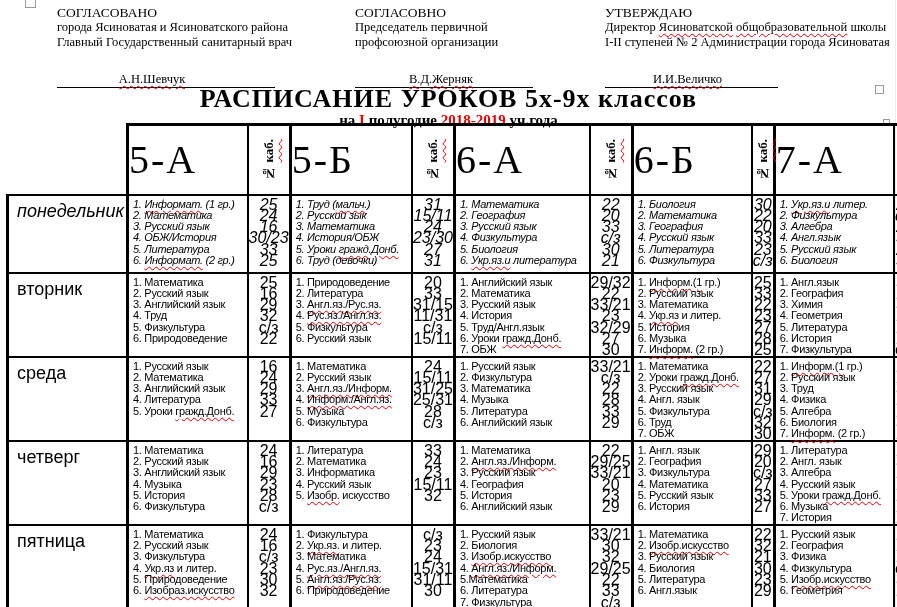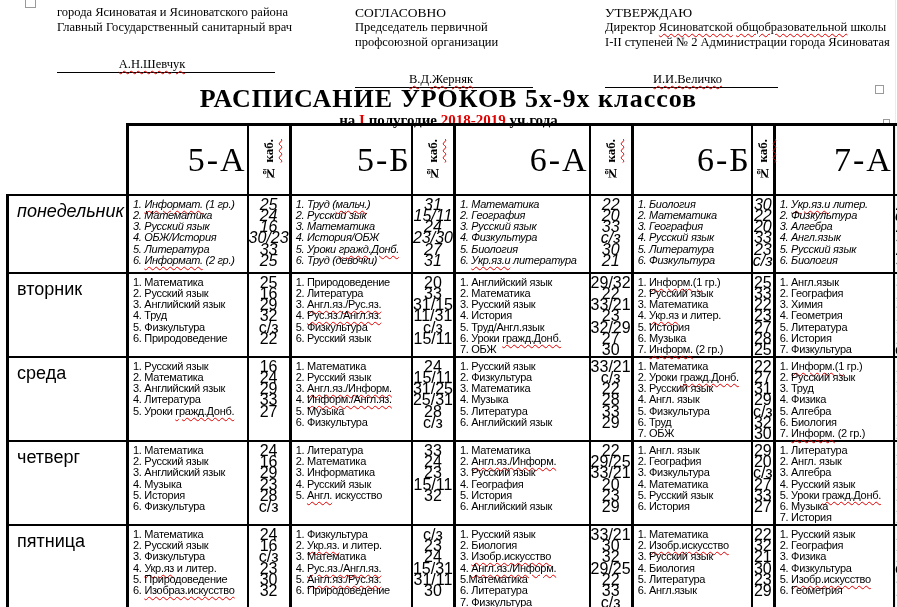--- a/index.html
+++ b/index.html
@@ -35,22 +35,22 @@
   
   .title{position:absolute;top:84px;left:0;right:0;text-align:center;
          font-size:26px;letter-spacing:1px;font-weight:600;}
   .subtitle{position:absolute;top:112px;left:0;right:0;text-align:center;
          font-size:15px;font-weight:600;}
 
   
   table.tt{position:absolute;left:6px;top:123px;border-collapse:collapse;table-layout:fixed;}
   .tt th,.tt td{border:2px solid #000;padding:0;}
   .tt th.corner{border:none;background:transparent;}
-  .tt th.cls{font-family:"Liberation Serif",serif;font-size:34px;font-weight:400;
-             letter-spacing:2px;text-align:right;vertical-align:middle;border-left-width:3px;border-top-width:3px;}
+  .tt th.cls{font-family:"Liberation Serif",serif;font-size:40px;font-weight:400;
+             letter-spacing:2px;text-align:left;vertical-align:middle;border-left-width:3px;border-top-width:3px;}
   .tt th.kab{vertical-align:middle;text-align:center;border-right-width:3px;border-top-width:3px;}
   .vert{writing-mode:vertical-rl;transform:rotate(180deg);margin:0 auto;
         font-family:"Liberation Serif",serif;font-size:13px;white-space:nowrap;}
   .tt th.day{font-family:"Liberation Sans",sans-serif;font-size:18px;font-weight:400;
              text-align:left;vertical-align:top;padding:5px 2px 0 8px;border-left-width:3px;}
   .tt td.lessons{vertical-align:top;padding:3px 12px 0 4px;border-left-width:3px;
       font-family:"Liberation Sans",sans-serif;font-size:11px;line-height:11.3px;letter-spacing:-0.3px;}
   .tt td.rooms{vertical-align:top;padding:3px 0 0 0;text-align:center;border-right-width:3px;
       font-family:"Liberation Sans",sans-serif;font-size:16px;line-height:11.3px;}
   .tt tr.last th,.tt tr.last td{border-bottom-width:3px;}
@@ -66,20 +66,21 @@
 </head>
 <body>
 
 <div class="anchor" id="anch1"></div>
 <div class="anchor" id="anch2"></div>
 <div class="anchor" id="anch3"></div>
 <div class="pageedge"></div>
 
 <div id="approvals">
     <div class="appr a0">
+      <div class="ah">СОГЛАСОВАНО</div>
       <div class="al">города Ясиноватая и Ясиноватского района</div>
       <div class="al">Главный Государственный санитарный врач</div>
       <div class="sigline"><span><span class="sqw">А.Н.Шевчук</span></span></div>
     </div>
     <div class="appr a1">
       <div class="ah">СОГЛАСОВНО</div>
       <div class="al">Председатель первичной</div>
       <div class="al">профсоюзной организации</div>
       <div class="sigline"><span><span class="sqw">В.Д.Жерняк</span></span></div>
     </div>
@@ -407,21 +408,21 @@
           <div class="ri">29</div>
           <div class="ri">23</div>
           <div class="ri">28</div>
           <div class="ri">с/з</div>
         </td>
         <td class="lessons">
           <div class="li">1. Литература</div>
           <div class="li">2. Математика</div>
           <div class="li">3. Информатика</div>
           <div class="li">4. Русский язык</div>
-          <div class="li">5. <span class="sqw">Англ.</span> искусство</div>
+          <div class="li">5. <span class="sqw">Изобр.</span> искусство</div>
         </td>
         <td class="rooms">
           <div class="ri">33</div>
           <div class="ri">24</div>
           <div class="ri">23</div>
           <div class="ri">15/11</div>
           <div class="ri">32</div>
         </td>
         <td class="lessons">
           <div class="li">1. Математика</div>

